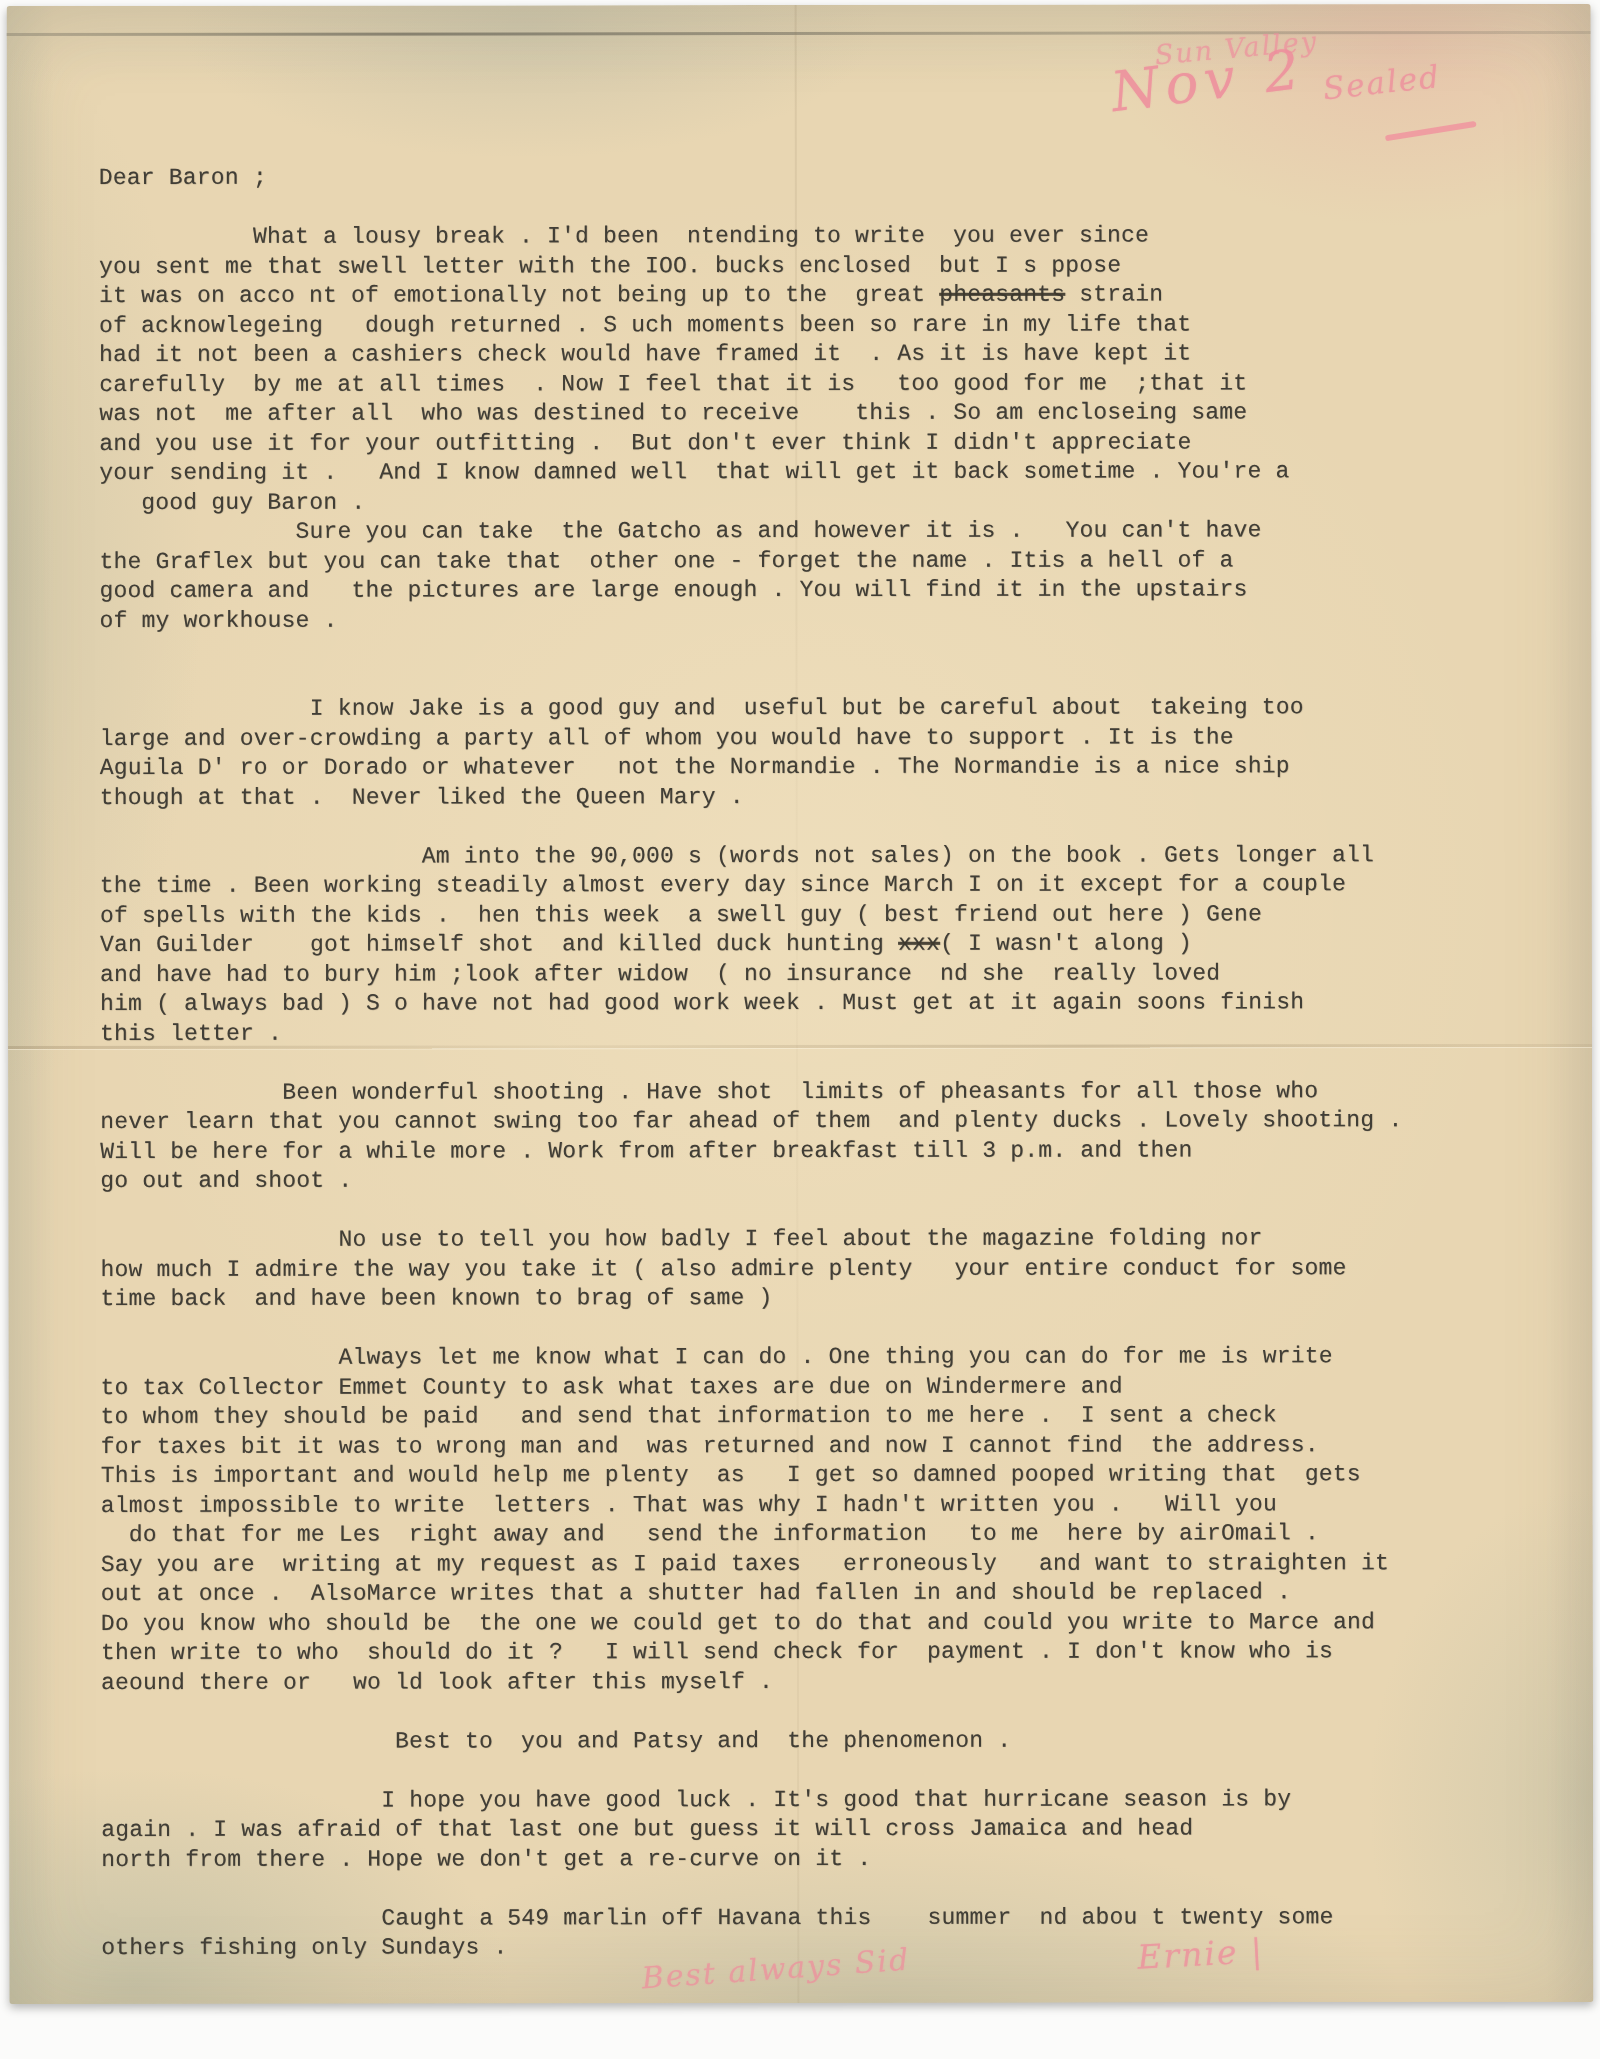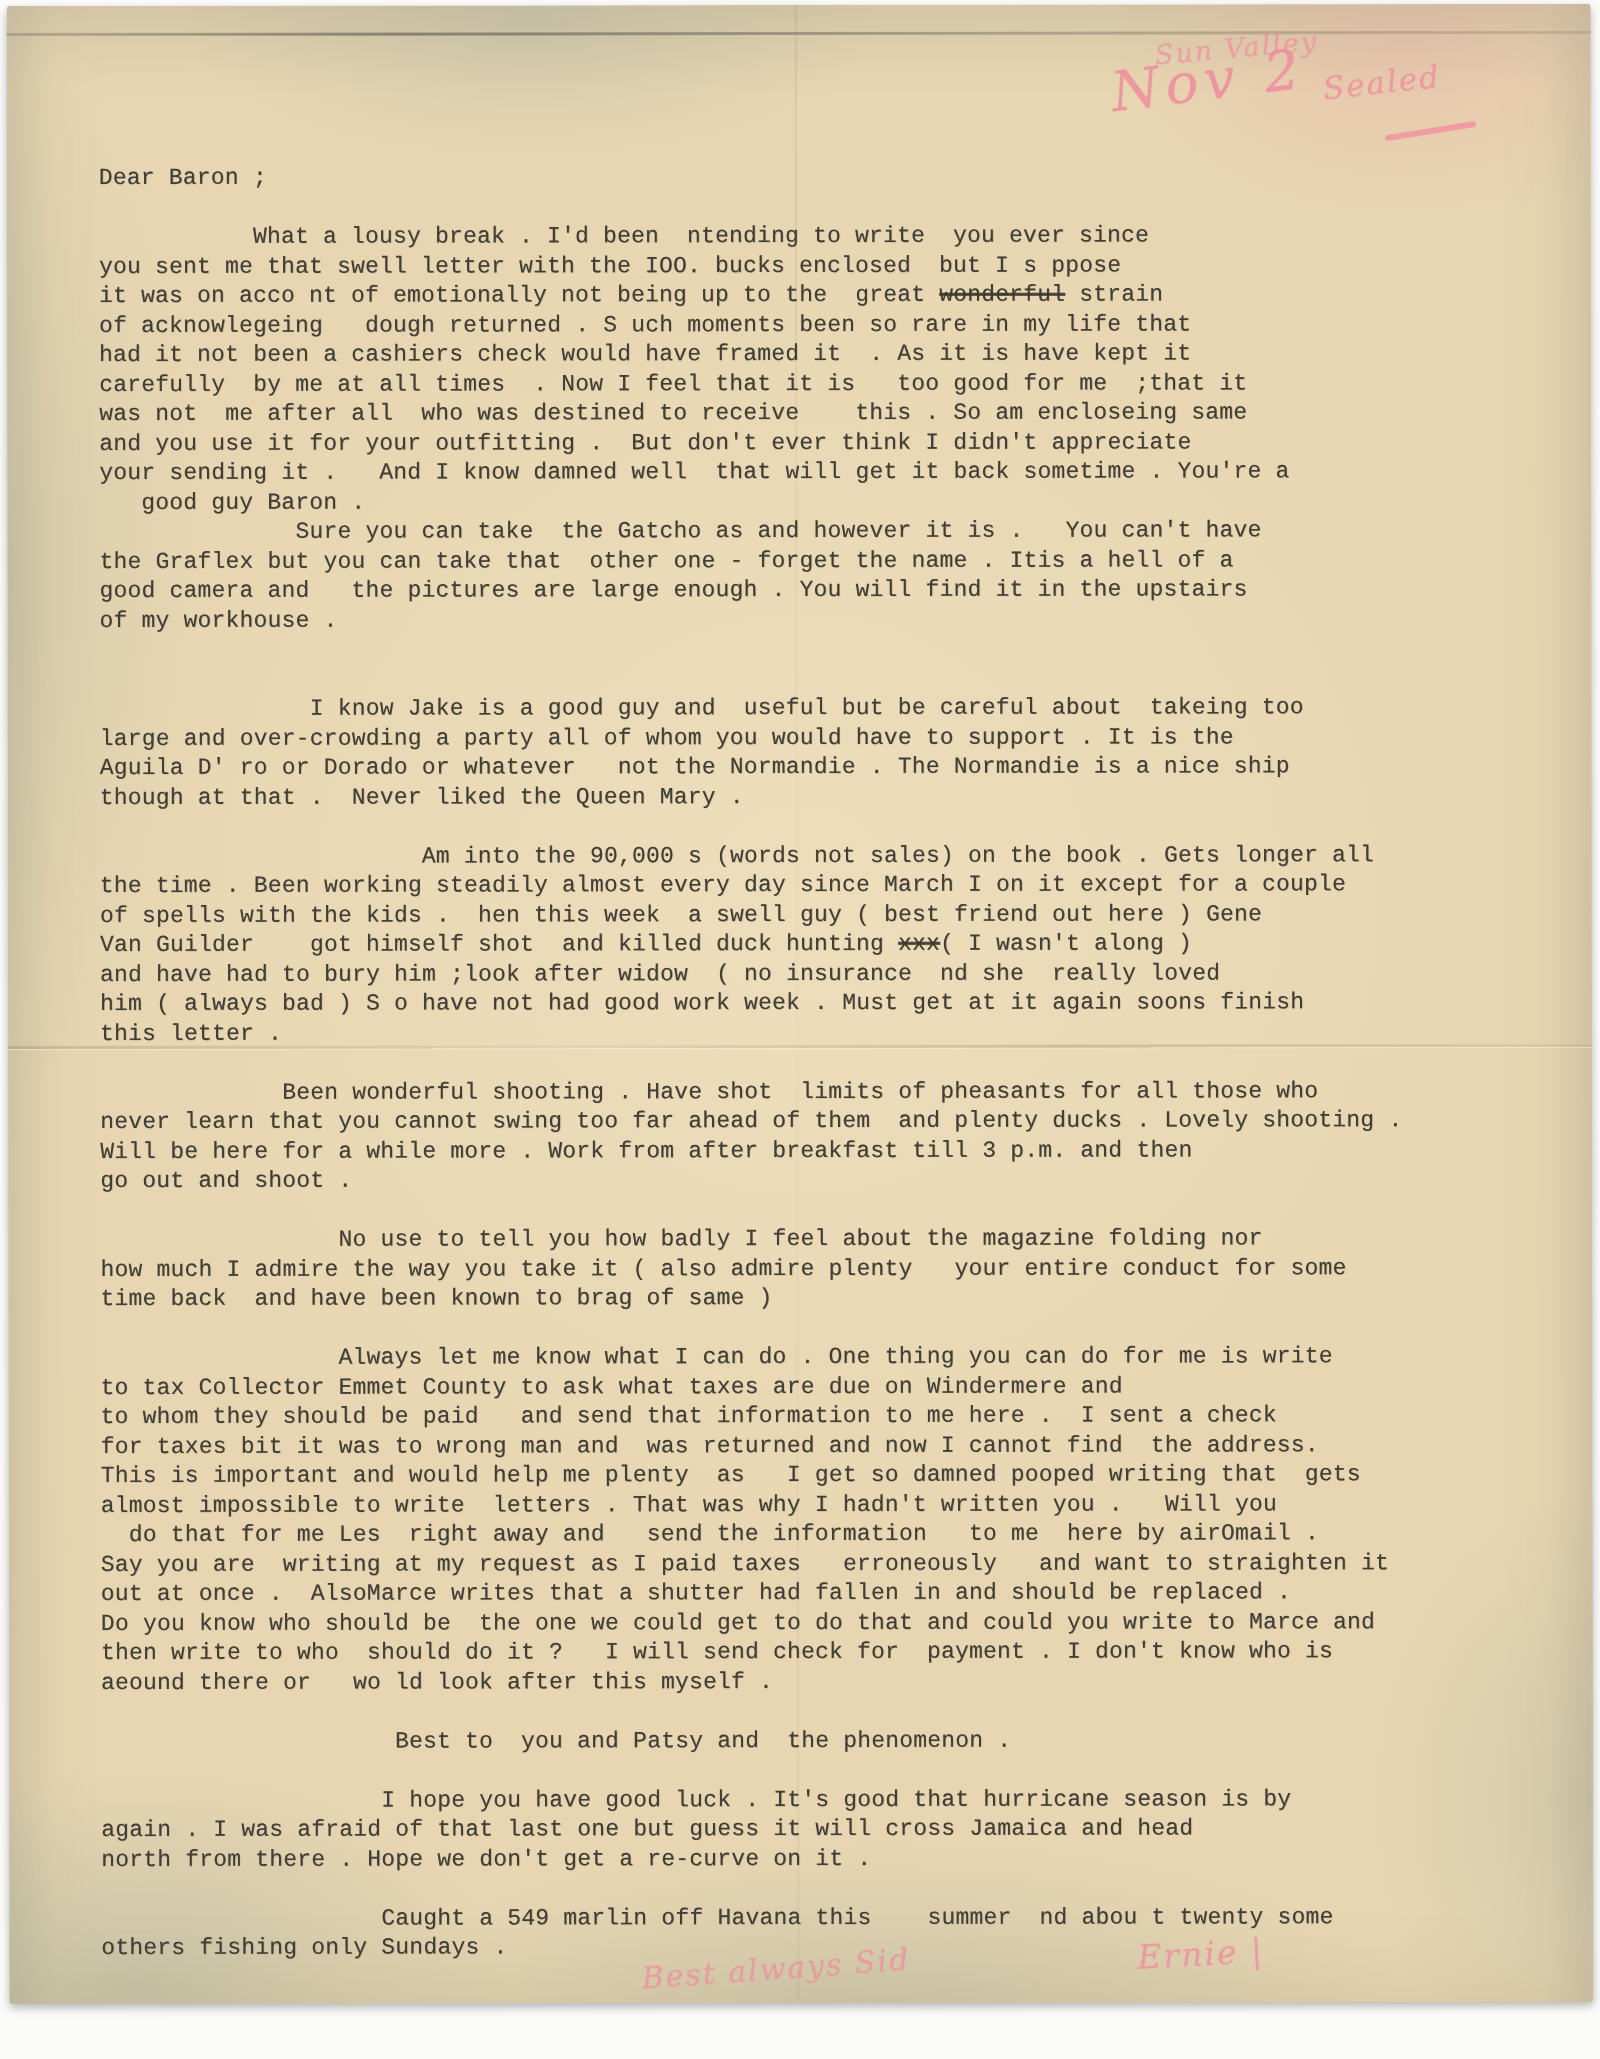--- a/index.html
+++ b/index.html
@@ -75,21 +75,21 @@
     <div class="annot annot-place">Sun Valley</div>
     <div class="annot annot-date">Nov 2</div>
     <div class="annot annot-note">Sealed</div>
     <div class="annot-underline"></div>
 
     <div class="letter" id="letter-body">
         <div class="tl">Dear Baron ;</div>
         <div class="tl">&nbsp;</div>
         <div class="tl">           What a lousy break . I'd been  ntending to write  you ever since</div>
         <div class="tl">you sent me that swell letter with the IOO. bucks enclosed  but I s ppose</div>
-        <div class="tl">it was on acco nt of emotionally not being up to the  great <s>wonderful</s> strain</div>
+        <div class="tl">it was on acco nt of emotionally not being up to the  great <s>pheasants</s> strain</div>
         <div class="tl">of acknowlegeing   dough returned . S uch moments been so rare in my life that</div>
         <div class="tl">had it not been a cashiers check would have framed it  . As it is have kept it</div>
         <div class="tl">carefully  by me at all times  . Now I feel that it is   too good for me  ;that it</div>
         <div class="tl">was not  me after all  who was destined to receive    this . So am encloseing same</div>
         <div class="tl">and you use it for your outfitting .  But don't ever think I didn't appreciate</div>
         <div class="tl">your sending it .   And I know damned well  that will get it back sometime . You're a</div>
         <div class="tl">   good guy Baron .</div>
         <div class="tl">              Sure you can take  the Gatcho as and however it is .   You can't have</div>
         <div class="tl">the Graflex but you can take that  other one - forget the name . Itis a hell of a</div>
         <div class="tl">good camera and   the pictures are large enough . You will find it in the upstairs</div>

